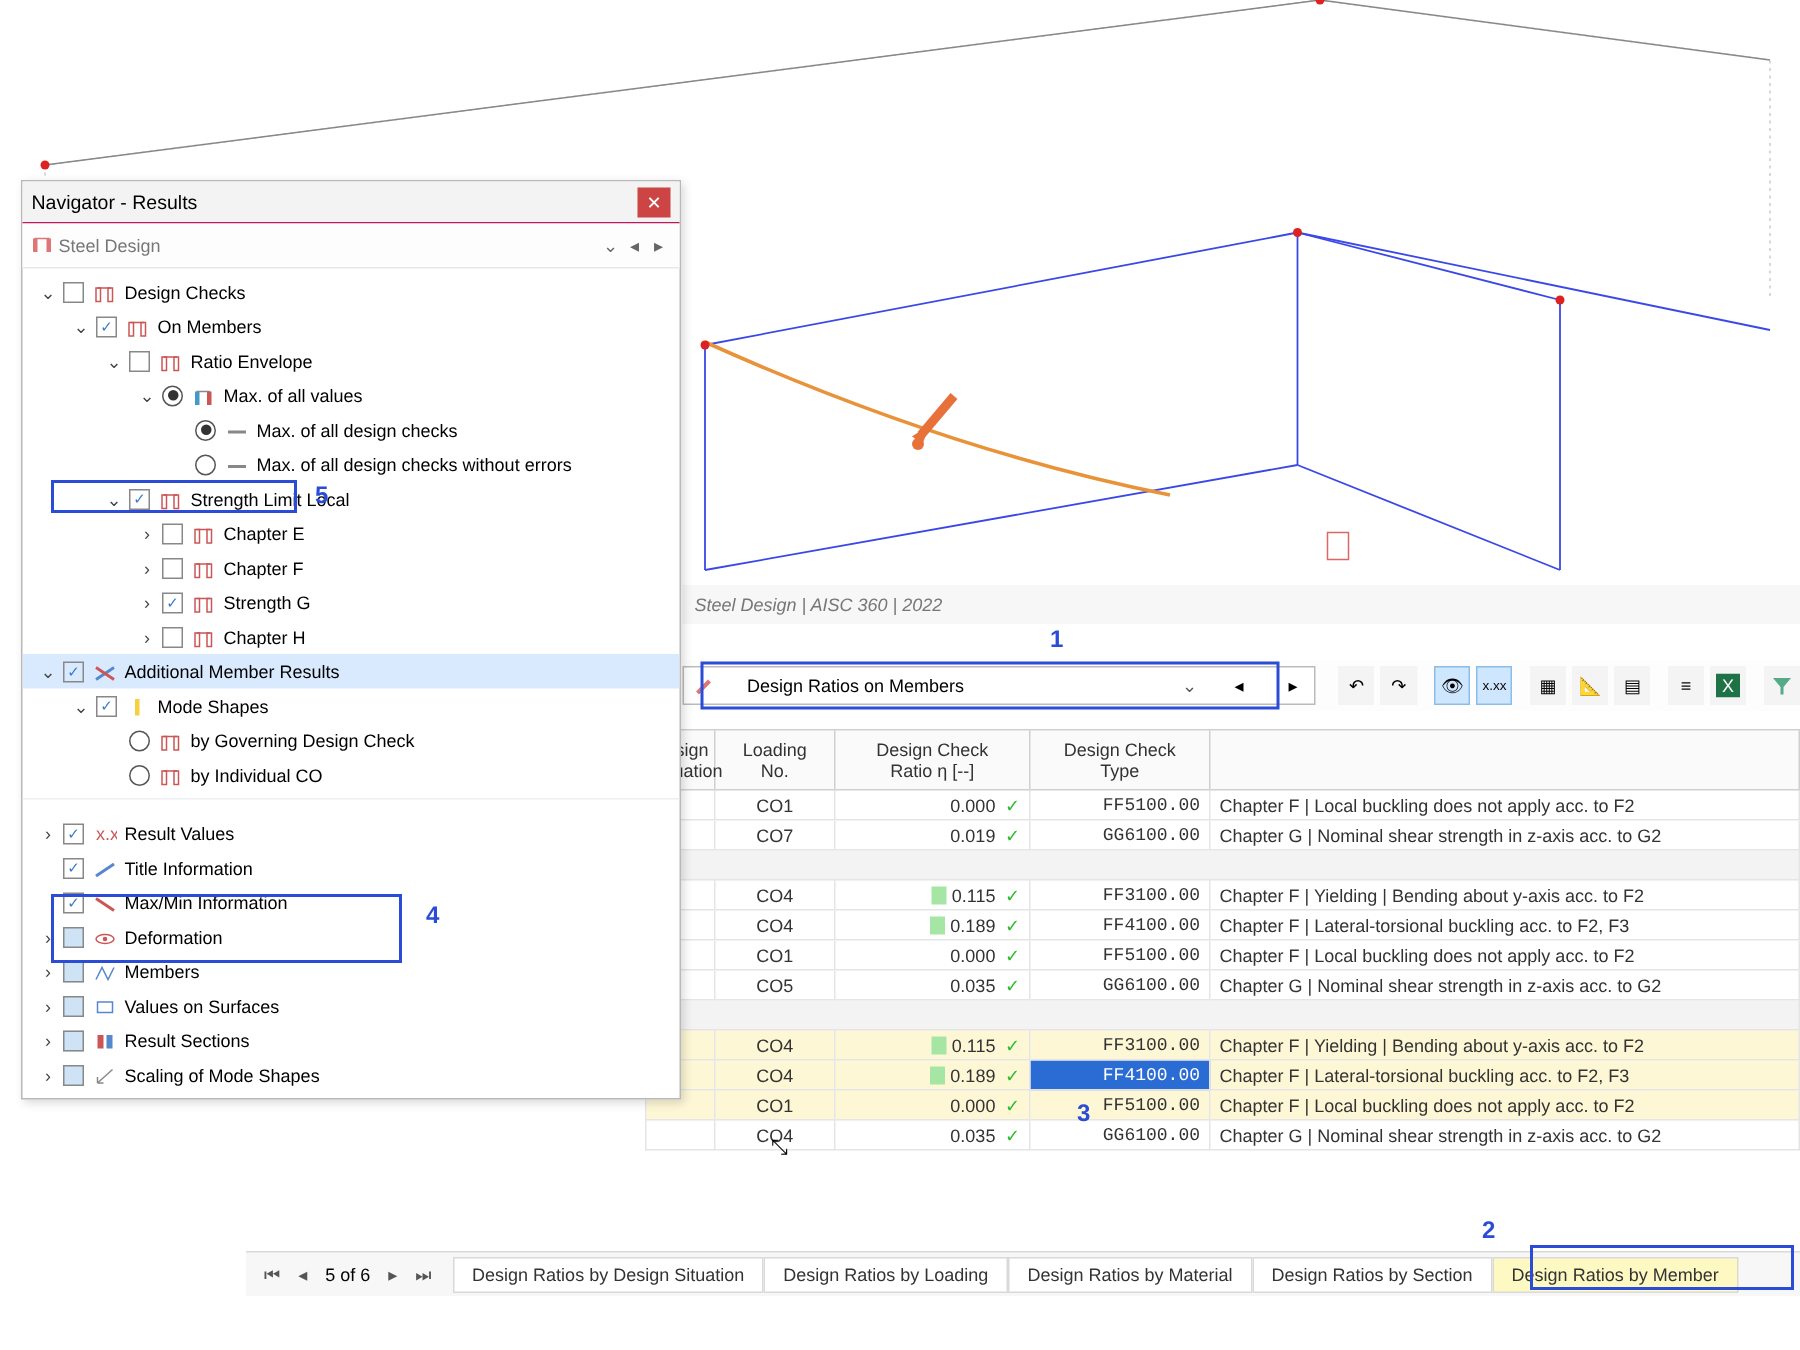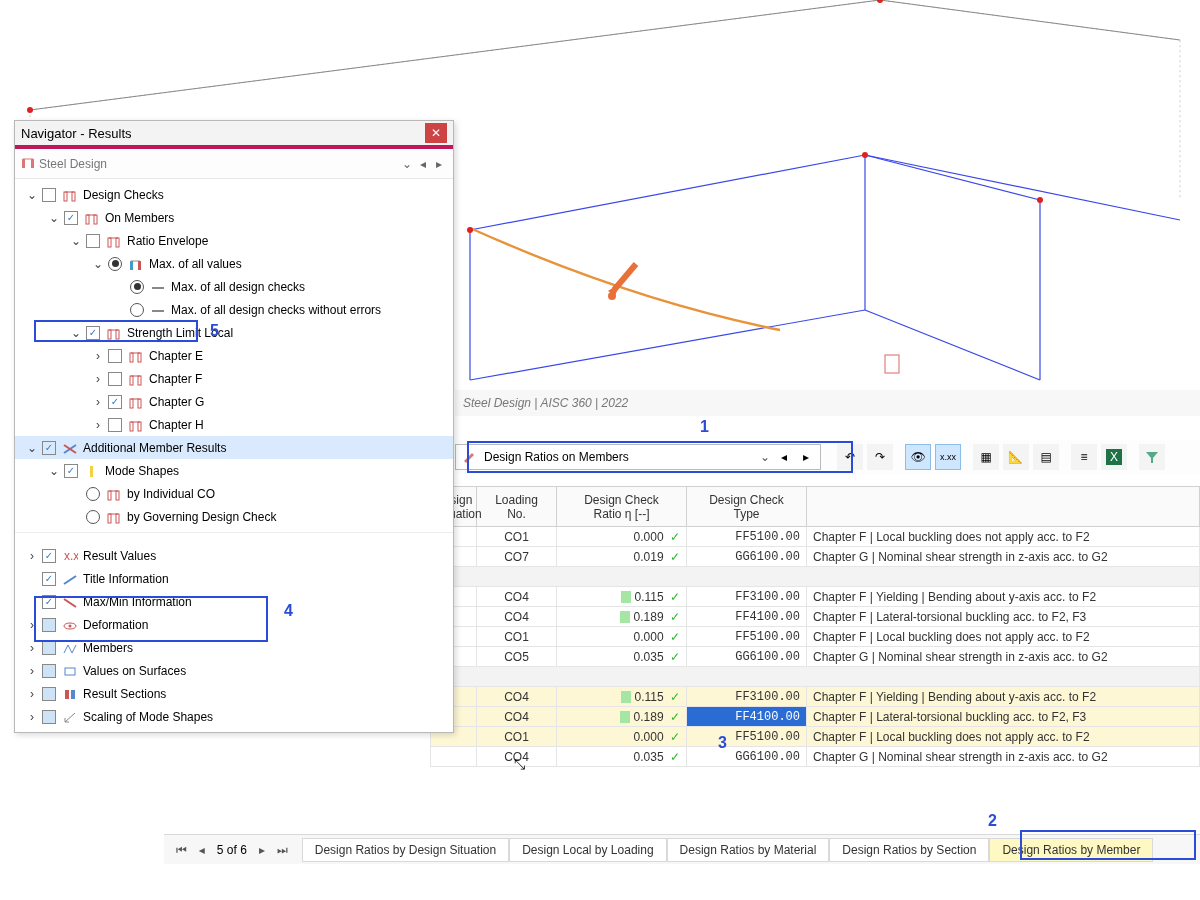--- a/index.html
+++ b/index.html
@@ -4,21 +4,21 @@
 <style>
 * { box-sizing: border-box; margin: 0; padding: 0; font-family: "Segoe UI", Tahoma, sans-serif; font-size: 12px; }
 body { width: 1200px; height: 900px; background: #fff; position: relative; overflow: hidden; }
 
 
 .viewport { position: absolute; left: 0; top: 0; width: 1200px; height: 430px; }
 .viewport svg { width: 100%; height: 100%; }
 
 
 .navigator { position: absolute; left: 14px; top: 120px; width: 440px; background: #fff; border: 1px solid #b8b8b8; box-shadow: 2px 2px 6px rgba(0,0,0,0.15); z-index: 10; }
-.nav-titlebar { background: #f3f3f3; border-bottom: 4px solid #be185d; height: 28px; display: flex; align-items: center; padding: 0 6px; }
+.nav-titlebar { background: #f3f3f3; border-bottom: 1px solid #be185d; height: 28px; display: flex; align-items: center; padding: 0 6px; }
 .nav-titlebar .title { flex: 1; font-size: 13px; }
 .nav-titlebar .close { width: 22px; height: 20px; background: #c44; color: #fff; text-align: center; line-height: 20px; }
 .nav-toolbar { height: 30px; display: flex; align-items: center; padding: 0 6px; background: #fdfdfd; border-bottom: 1px solid #e8e8e8; }
 .nav-toolbar .sel { flex: 1; color: #777; padding: 2px 4px; }
 .nav-toolbar .nav-arrow { width: 16px; text-align: center; color: #666; }
 .tree { padding: 4px 0; max-height: 620px; overflow: hidden; }
 .tree-row { display: flex; align-items: center; height: 23px; padding-right: 6px; white-space: nowrap; }
 .tree-row .indent { display: inline-block; }
 .tree-row .expander { width: 14px; text-align: center; color: #444; }
 .tree-row .expander.none { visibility: hidden; }
@@ -29,21 +29,21 @@
 .tree-row .ico { width: 18px; height: 16px; margin: 0 2px; display: inline-flex; align-items:center; justify-content:center; }
 .tree-row .label { margin-left: 2px; }
 .tree-row.selected { background: #d9eaff; }
 
 .highlight-box { position: absolute; border: 2px solid #2b4cd6; pointer-events: none; z-index: 20; }
 .annot-num { position: absolute; color: #2b4cd6; font-size: 16px; font-weight: 600; z-index: 21; }
 
 
 .breadcrumb { position: absolute; left: 455px; top: 390px; background: #f7f7f7; color: #777; height: 26px; display: flex; align-items: center; padding: 0 8px; width: 745px; font-style: italic; }
 .toolbar2 { position: absolute; left: 455px; top: 440px; width: 745px; height: 34px; display: flex; align-items: center; gap: 2px; background: #fdfdfd; }
-.dropdown { border: 1px solid #bbb; height: 26px; padding: 0 6px; display: flex; align-items: center; gap: 6px; background: #fff; }
+.dropdown { border: 1px solid #bbb; height: 26px; padding: 0 6px; display: flex; align-items: center; gap: 20px; background: #fff; }
 .dropdown .dd-ico { width: 16px; height: 16px; }
 .dropdown .dd-label { width: 270px; }
 .dropdown .chev { color: #555; }
 .dd-navbtn { width: 16px; text-align: center; }
 .tbtn { width: 26px; height: 26px; border: 1px solid transparent; background: #f4f4f4; display:inline-flex; align-items:center; justify-content:center; margin-left:2px; }
 .tbtn.active { background:#cfe6ff; border-color:#8cbce8; }
 
 .grid { position: absolute; left: 430px; top: 486px; width: 770px; }
 .grid table { border-collapse: collapse; width: 100%; table-layout: fixed; }
 .grid th { background: #fafafa; border: 1px solid #d0d0d0; height: 40px; font-weight: 400; color: #333; text-align: center; padding: 2px 4px; }
@@ -236,21 +236,21 @@
         <span class="indent" style="width:76px"></span>
         <span class="expander ">›</span>
         <span class="box ">✓</span>
         <span class="ico">
           <svg width="16" height="14">
             <rect x="2" y="4" width="3" height="9" fill="none" stroke="#c55"></rect>
             <rect x="10" y="4" width="3" height="9" fill="none" stroke="#c55"></rect>
             <path d="M3 4 L12 4" stroke="#c55"></path>
           </svg>
         </span>
-        <span class="label">Chapter G</span>
+        <span class="label">Strength G</span>
       </div>
       <div class="tree-row">
         <span class="indent" style="width:76px"></span>
         <span class="expander ">›</span>
         <span class="box "></span>
         <span class="ico">
           <svg width="16" height="14">
             <rect x="2" y="4" width="3" height="9" fill="none" stroke="#c55"></rect>
             <rect x="10" y="4" width="3" height="9" fill="none" stroke="#c55"></rect>
             <path d="M3 4 L12 4" stroke="#c55"></path>
@@ -285,34 +285,34 @@
         <span class="indent" style="width:54px"></span>
         <span class="expander none"></span>
         <span class="radio "></span>
         <span class="ico">
           <svg width="16" height="14">
             <rect x="2" y="4" width="3" height="9" fill="none" stroke="#c55"></rect>
             <rect x="10" y="4" width="3" height="9" fill="none" stroke="#c55"></rect>
             <path d="M3 4 L12 4" stroke="#c55"></path>
           </svg>
         </span>
-        <span class="label">by Individual CO</span>
+        <span class="label">by Governing Design Check</span>
       </div>
       <div class="tree-row">
         <span class="indent" style="width:54px"></span>
         <span class="expander none"></span>
         <span class="radio "></span>
         <span class="ico">
           <svg width="16" height="14">
             <rect x="2" y="4" width="3" height="9" fill="none" stroke="#c55"></rect>
             <rect x="10" y="4" width="3" height="9" fill="none" stroke="#c55"></rect>
             <path d="M3 4 L12 4" stroke="#c55"></path>
           </svg>
         </span>
-        <span class="label">by Governing Design Check</span>
+        <span class="label">by Individual CO</span>
       </div>
     </div>
   <div style="height:8px;border-top:1px solid #eee"></div>
   <div class="tree" id="tree2">
       <div class="tree-row">
         <span class="indent" style="width:10px"></span>
         <span class="expander ">›</span>
         <span class="box ">✓</span>
         <span class="ico">
           <svg width="16" height="14">
@@ -546,21 +546,21 @@
 </table>
 </div>
 
 <div class="pager">
   <span class="pg-btn">⏮</span>
   <span class="pg-btn">◂</span>
   <span style="padding:0 6px">5 of 6</span>
   <span class="pg-btn">▸</span>
   <span class="pg-btn">⏭</span>
   <span style="width:8px"></span>
-  <span id="tabs"><span class="tab">Design Ratios by Design Situation</span><span class="tab">Design Local by Loading</span><span class="tab">Design Ratios by Material</span><span class="tab">Design Ratios by Section</span><span class="tab active">Design Ratios by Member</span></span>
+  <span id="tabs"><span class="tab">Design Ratios by Design Situation</span><span class="tab">Design Ratios by Loading</span><span class="tab">Design Ratios by Material</span><span class="tab">Design Ratios by Section</span><span class="tab active">Design Ratios by Member</span></span>
 </div>
 
 <div class="highlight-box" style="left:34px; top:320px; width:164px; height:22px"></div>
 <div class="annot-num" style="left:210px; top:322px">5</div>
 
 <div class="highlight-box" style="left:34px; top:596px; width:234px; height:46px"></div>
 <div class="annot-num" style="left:284px; top:602px">4</div>
 
 <div class="highlight-box" style="left:467px; top:441px; width:386px; height:32px"></div>
 <div class="annot-num" style="left:700px; top:418px">1</div>

